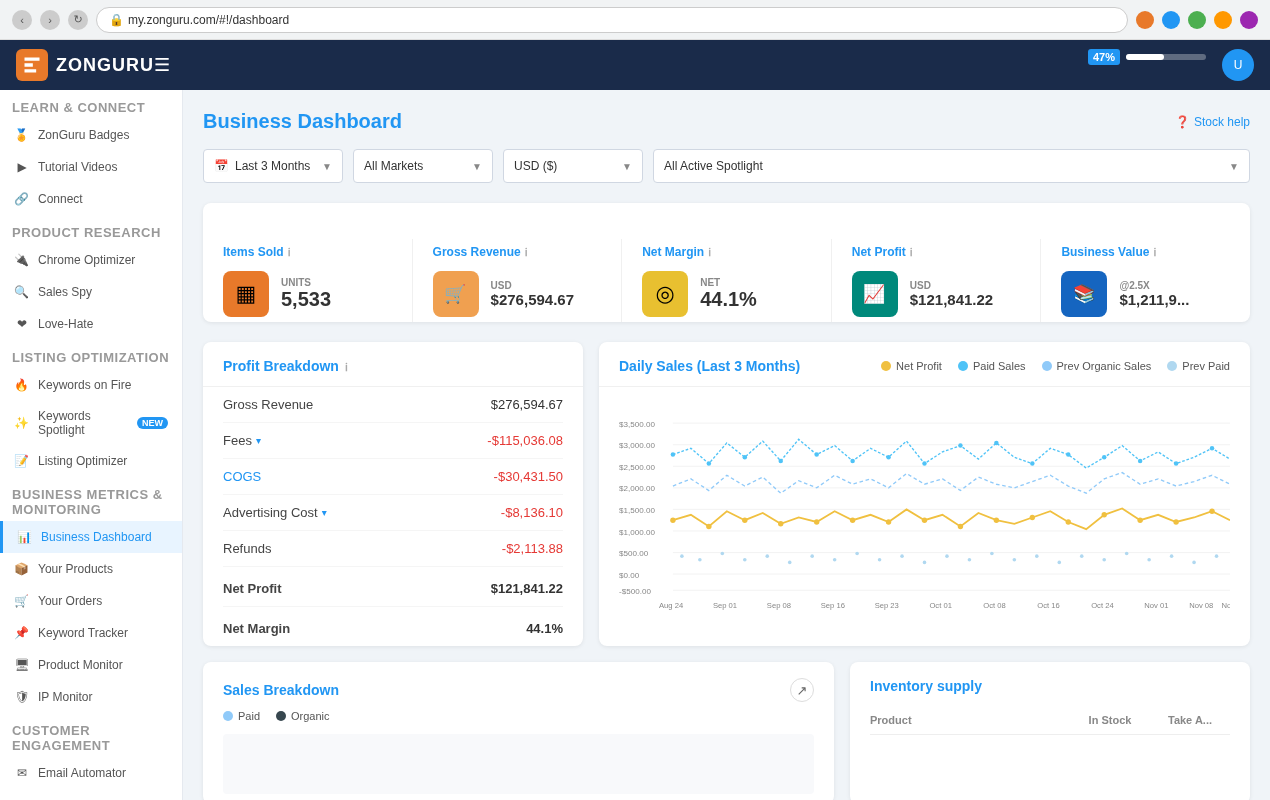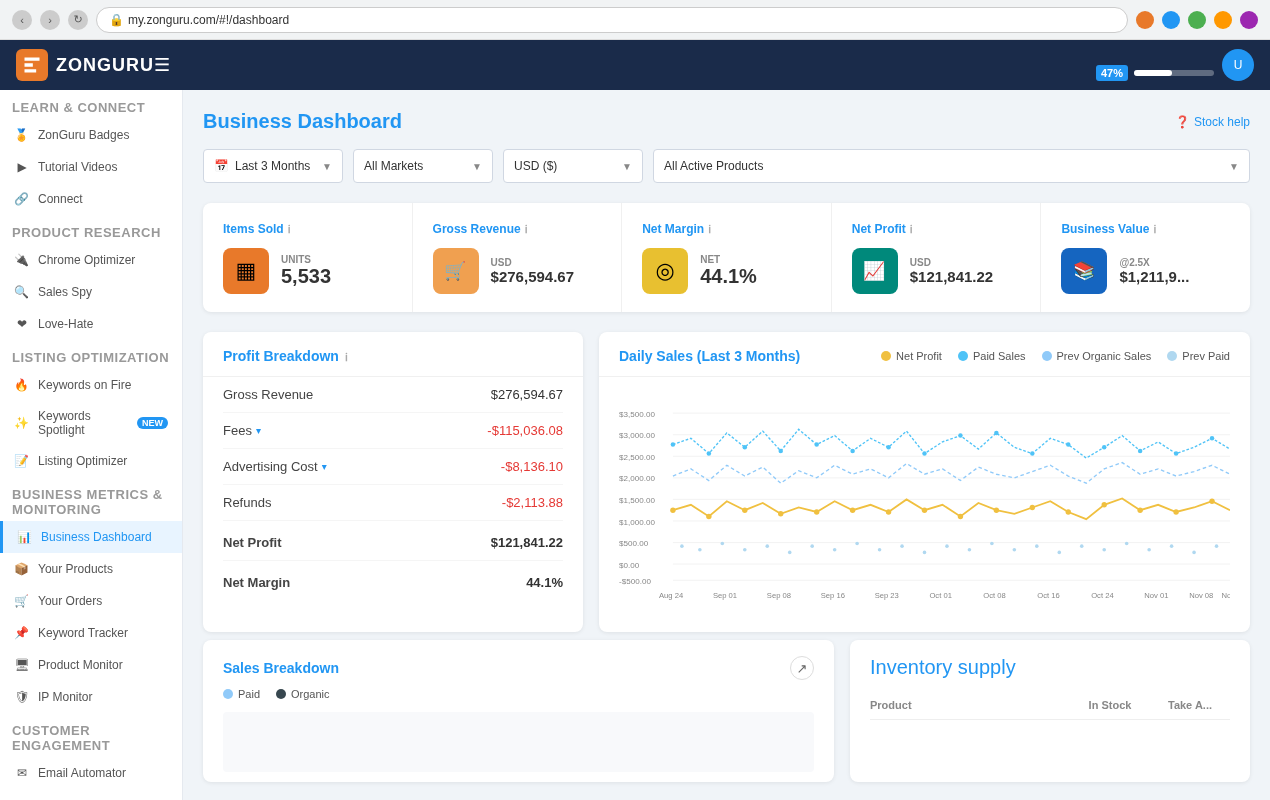--- a/index.html
+++ b/index.html
@@ -42,21 +42,21 @@
       align-items: center;
       padding: 0 16px;
       justify-content: space-between;
       flex-shrink: 0;
     }
     .app-logo { display: flex; align-items: center; gap: 8px; }
     .logo-icon { width: 32px; height: 32px; background: #e8792a; border-radius: 6px; display: flex; align-items: center; justify-content: center; }
     .logo-icon svg { width: 20px; height: 20px; fill: white; }
     .logo-text { color: white; font-size: 18px; font-weight: 700; letter-spacing: 1px; }
     .hamburger { color: white; font-size: 18px; cursor: pointer; margin-right: 12px; }
-    .header-right { display: flex; align-items: flex-end; gap: 8px; }
+    .header-right { display: flex; align-items: flex-start; gap: 16px; }
     .header-avatar { width: 32px; height: 32px; background: #2196f3; border-radius: 50%; display: flex; align-items: center; justify-content: center; color: white; font-size: 12px; }
     .header-progress { display: flex; align-items: center; gap: 6px; }
     .progress-badge { background: #2196f3; color: white; font-size: 11px; padding: 2px 5px; border-radius: 3px; font-weight: 700; }
     .progress-bar-outer { width: 80px; height: 6px; background: rgba(255,255,255,0.3); border-radius: 3px; }
     .progress-bar-inner { height: 100%; background: white; border-radius: 3px; }
 
     
     .main-layout { display: flex; flex: 1; overflow: hidden; }
 
     
@@ -111,35 +111,35 @@
       display: flex;
       align-items: center;
       gap: 6px;
       min-width: 140px;
     }
     .filter-select-wide { min-width: 300px; flex: 1; }
     .chevron { color: #888; font-size: 10px; margin-left: auto; }
 
     
     .stats-row { display: flex; gap: 0; margin-bottom: 20px; background: white; border-radius: 8px; box-shadow: 0 1px 4px rgba(0,0,0,0.08); overflow: hidden; }
-    .stat-card { flex: 1; padding: 18px 20px; border-right: 1px solid #f0f0f0; }
+    .stat-card { flex: 1; padding: 5px 20px; border-right: 1px solid #f0f0f0; margin-top: 36px; }
     .stat-card:last-child { border-right: none; }
     .stat-title { font-size: 12px; font-weight: 600; color: #2196f3; margin-bottom: 12px; display: flex; align-items: center; gap: 4px; }
     .stat-content { display: flex; align-items: center; gap: 12px; }
     .stat-icon { width: 46px; height: 46px; border-radius: 8px; display: flex; align-items: center; justify-content: center; font-size: 20px; flex-shrink: 0; }
     .stat-icon.orange { background: #e8792a; }
     .stat-icon.light-orange { background: #f0a050; }
     .stat-icon.yellow { background: #e8c030; }
     .stat-icon.teal { background: #00897b; }
     .stat-icon.blue { background: #1565c0; }
     .stat-label { font-size: 10px; color: #888; font-weight: 600; text-transform: uppercase; }
     .stat-value { font-size: 20px; font-weight: 700; color: #333; }
 
     
-    .two-col { display: flex; gap: 16px; margin-bottom: 8px; }
+    .two-col { display: flex; gap: 16px; margin-bottom: 16px; }
     .panel { background: white; border-radius: 8px; box-shadow: 0 1px 4px rgba(0,0,0,0.08); overflow: hidden; }
     .panel-left { width: 380px; flex-shrink: 0; }
     .panel-right { flex: 1; }
 
     .panel-header { padding: 16px 20px 12px; border-bottom: 1px solid #f0f0f0; }
     .panel-title { font-size: 14px; font-weight: 600; color: #2196f3; display: flex; align-items: center; gap: 6px; }
 
     
     .breakdown-table { width: 100%; padding: 0 20px; }
     .breakdown-row { display: flex; justify-content: space-between; padding: 10px 0; border-bottom: 1px solid #f5f5f5; font-size: 13px; }
@@ -161,21 +161,21 @@
     .bottom-row { display: flex; gap: 16px; }
     .bottom-panel-left { flex: 1; }
     .bottom-panel-right { width: 400px; flex-shrink: 0; }
 
     .sales-breakdown-header { display: flex; justify-content: space-between; align-items: center; padding: 16px 20px 8px; }
     .expand-icon { width: 24px; height: 24px; border-radius: 50%; border: 1px solid #ddd; display: flex; align-items: center; justify-content: center; cursor: pointer; color: #666; }
 
     .chart-legend-bottom { display: flex; gap: 16px; padding: 0 20px 12px; }
 
     .inventory-header { padding: 16px 20px; }
-    .inventory-title { font-size: 20px; font-weight: 400; color: #2196f3; }
+    .inventory-title { font-size: 14px; font-weight: 700; color: #2196f3; }
     .inventory-table { width: 100%; padding: 0 20px; }
     .inventory-col-header { display: flex; font-size: 11px; font-weight: 600; color: #888; padding: 4px 0 8px; border-bottom: 1px solid #eee; }
     .inv-col-product { flex: 1; }
     .inv-col-stock { width: 80px; text-align: center; }
     .inv-col-take { width: 80px; text-align: center; }
 
     .info-icon { color: #aaa; font-size: 11px; }
 
     
     ::-webkit-scrollbar { width: 4px; }
@@ -323,21 +323,21 @@
         </div>
         <div class="filter-select">
           <span>All Markets</span>
           <span class="chevron">▼</span>
         </div>
         <div class="filter-select">
           <span>USD ($)</span>
           <span class="chevron">▼</span>
         </div>
         <div class="filter-select filter-select-wide">
-          <span>All Active Products</span>
+          <span>All Active Spotlight</span>
           <span class="chevron">▼</span>
         </div>
       </div>
 
       <div class="stats-row">
         <div class="stat-card">
           <div class="stat-title">
             Items Sold <span class="info-icon">ℹ</span>
           </div>
           <div class="stat-content">
@@ -407,20 +407,26 @@
             </div>
           </div>
           <div class="breakdown-table">
             <div class="breakdown-row">
               <span class="breakdown-label">Gross Revenue</span>
               <span class="breakdown-value">$276,594.67</span>
             </div>
             <div class="breakdown-row">
               <span class="breakdown-label">Fees <span style="color:#2196f3; font-size:10px;">▾</span></span>
               <span class="breakdown-value negative">-$115,036.08</span>
+            </div>
+            <div class="breakdown-row">
+              <span class="breakdown-label">
+                  <a href="#">COGS</a>
+                </span>
+              <span class="breakdown-value negative">-$30,431.50</span>
             </div>
             <div class="breakdown-row">
               <span class="breakdown-label">Advertising Cost <span style="color:#2196f3; font-size:10px;">▾</span></span>
               <span class="breakdown-value negative">-$8,136.10</span>
             </div>
             <div class="breakdown-row">
               <span class="breakdown-label">Refunds</span>
               <span class="breakdown-value negative">-$2,113.88</span>
             </div>
             <div class="breakdown-row total">

